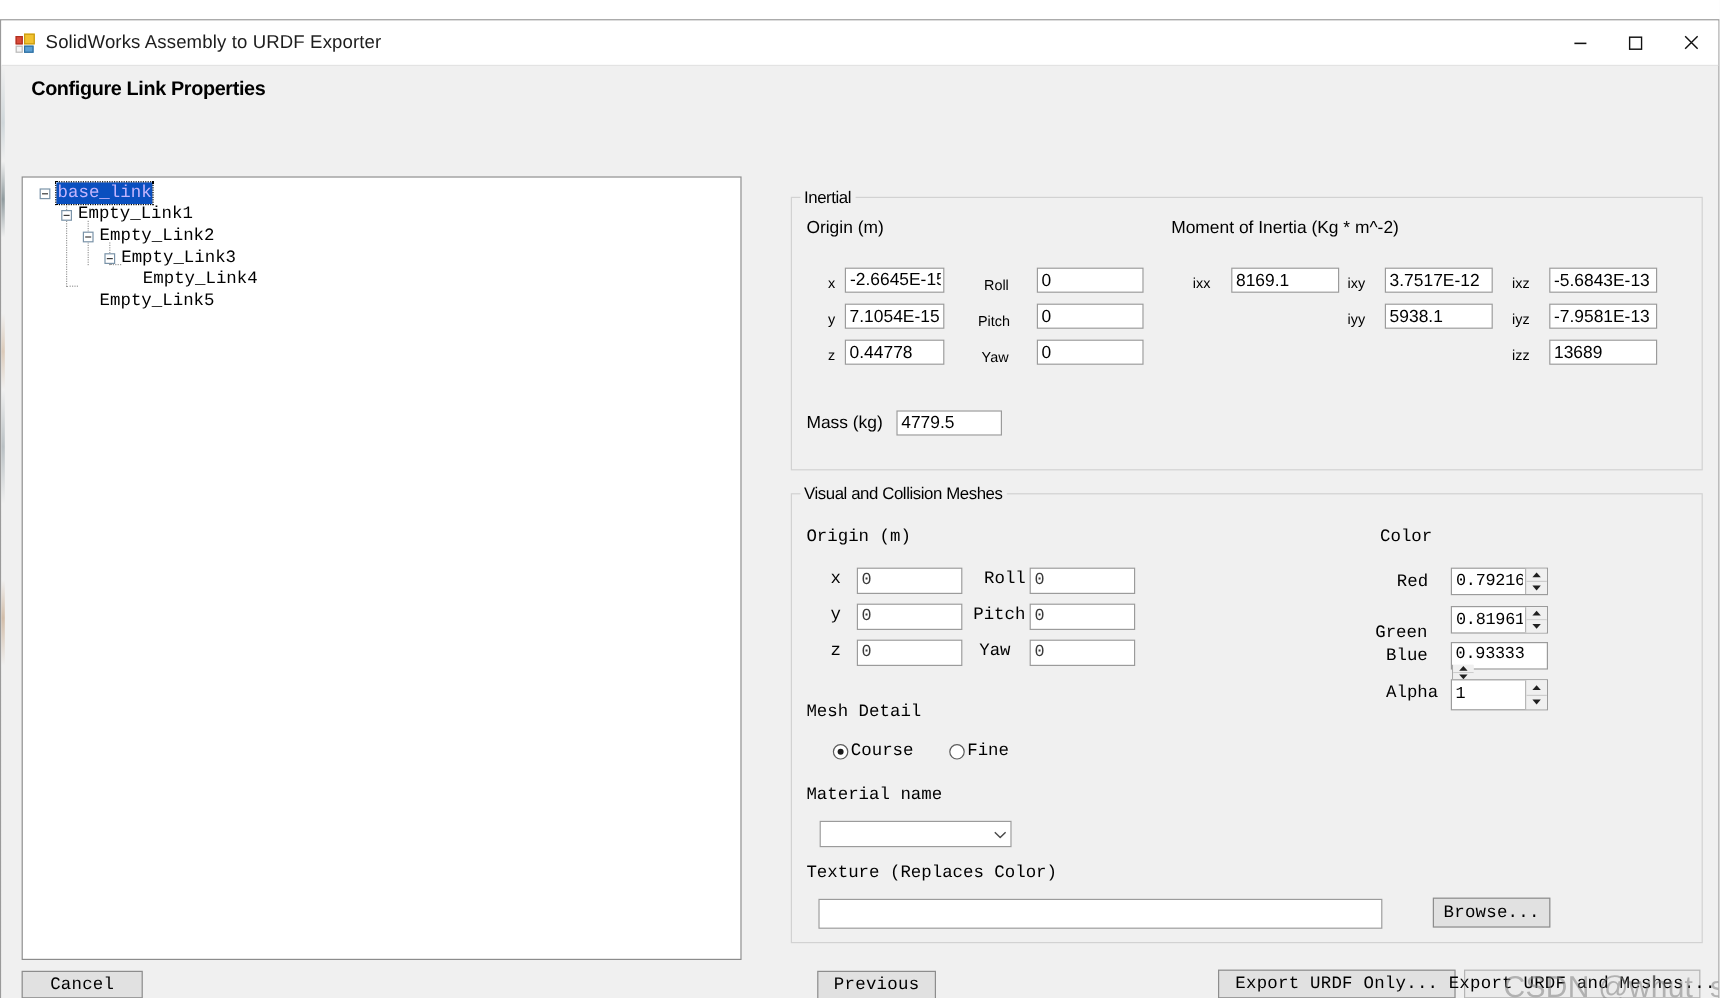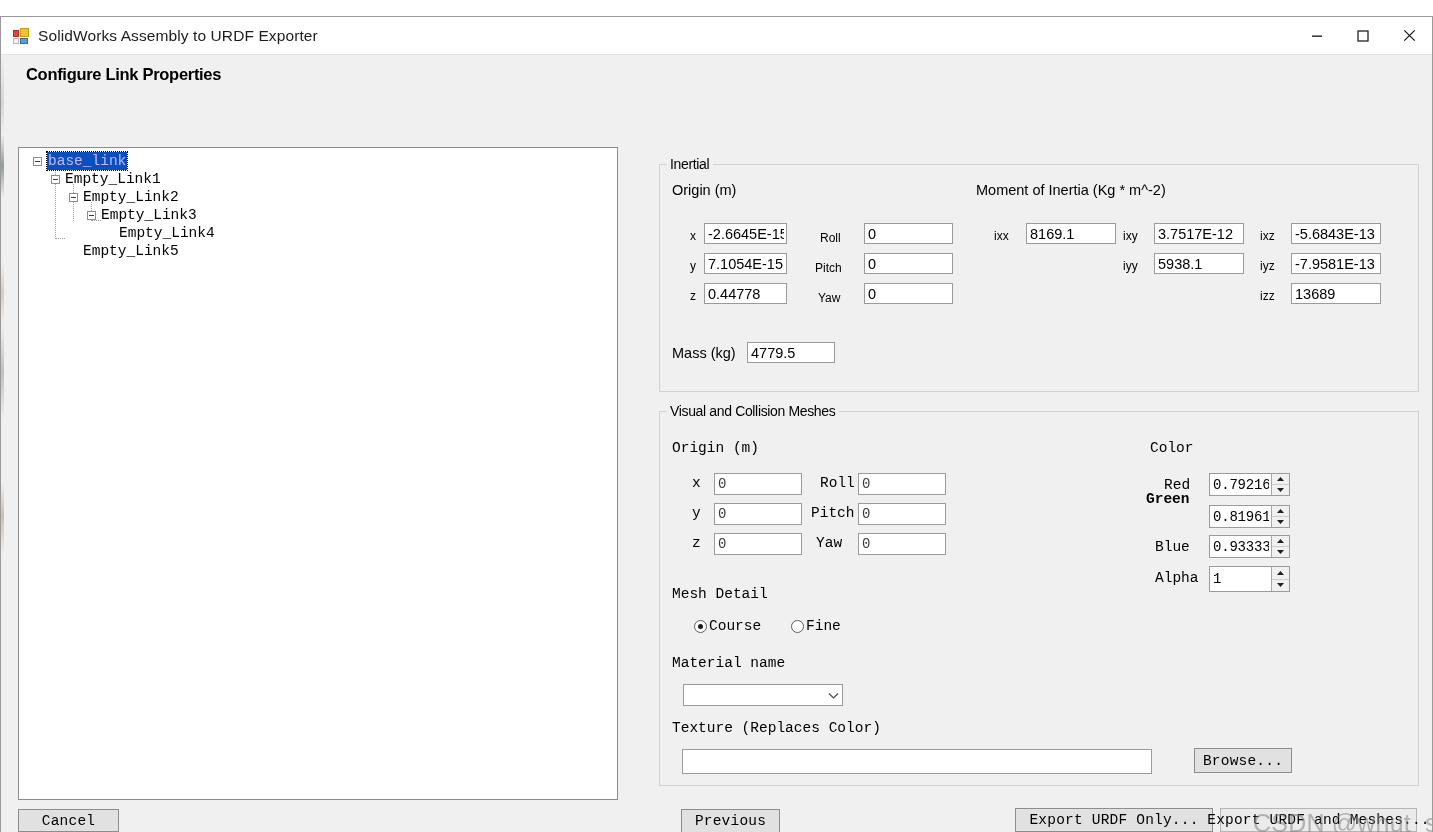--- a/index.html
+++ b/index.html
@@ -497,39 +497,39 @@
             </svg>
         </div>
         <div class="sb">
           <svg width="9" height="6" viewBox="0 0 9 6">
               <path d="M4.5 5 L8 1 L1 1 Z" fill="#202020"></path>
             </svg>
         </div>
       </div>
     </div>
 
-    <div class="abs lbl-mono" style="left:486px; top:79px;font-weight:bold;">Green</div>
+    <div class="abs lbl-mono" style="left:486px; top:108px;">Green</div>
     <div class="spin" style="left:549px; top:93px; width:81px;">
       <input value="0.81961" style="">
       <div class="sbtns">
         <div class="sb">
           <svg width="9" height="6" viewBox="0 0 9 6">
               <path d="M4.5 1 L8 5 L1 5 Z" fill="#202020"></path>
             </svg>
         </div>
         <div class="sb">
           <svg width="9" height="6" viewBox="0 0 9 6">
               <path d="M4.5 5 L8 1 L1 1 Z" fill="#202020"></path>
             </svg>
         </div>
       </div>
     </div>
 
     <div class="abs lbl-mono" style="left:495px; top:127px;">Blue</div>
-    <div class="spin" style="left:549px; top:123px; width:81px;">
+    <div class="spin" style="left:549px; top:123px; width:81px;flex-direction:column;">
       <input value="0.93333" style="">
       <div class="sbtns">
         <div class="sb">
           <svg width="9" height="6" viewBox="0 0 9 6">
               <path d="M4.5 1 L8 5 L1 5 Z" fill="#202020"></path>
             </svg>
         </div>
         <div class="sb">
           <svg width="9" height="6" viewBox="0 0 9 6">
               <path d="M4.5 5 L8 1 L1 1 Z" fill="#202020"></path>

